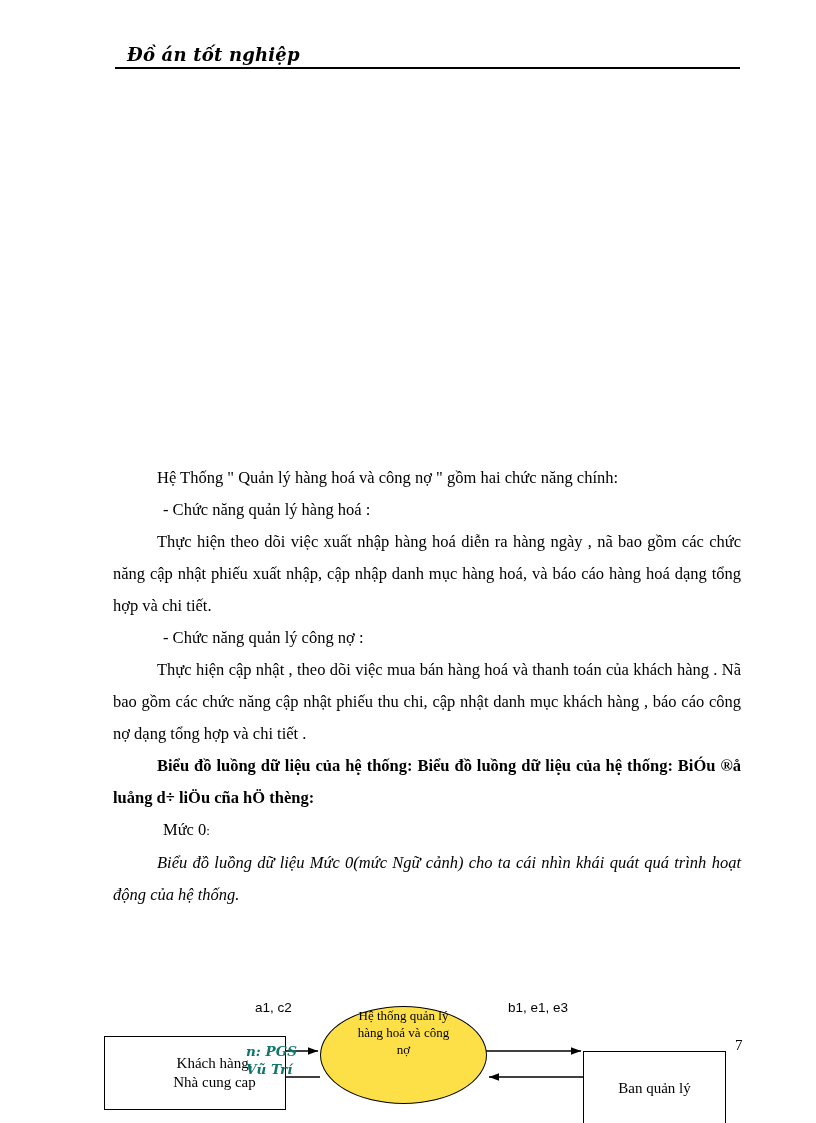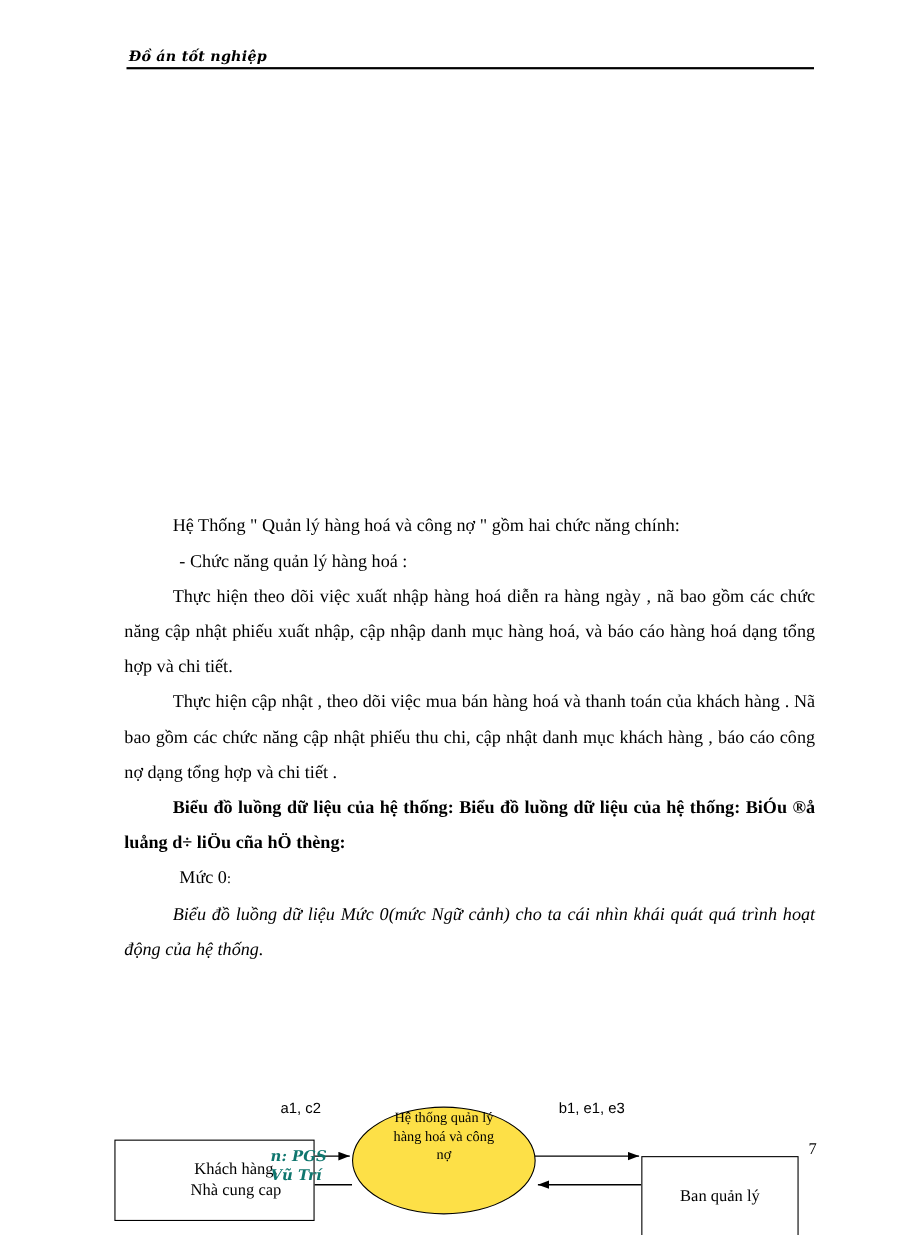--- a/index.html
+++ b/index.html
@@ -21,24 +21,25 @@
   .header {
     position: absolute;
     left: 115px;
     top: 44px;
     width: 625px;
   }
   .header-title {
     font-family: "DejaVu Serif", serif;
     font-weight: bold;
     font-style: italic;
-    font-size: 13px;
+    font-size: 18px;
     letter-spacing: 0.2px;
     padding-left: 2px;
     padding-bottom: 2px;
+    margin-left: 10px;
   }
   .header-rule {
     border-bottom: 2px solid #000;
     width: 625px;
   }
 
   
   .body-block {
     position: absolute;
     left: 113px;
@@ -166,20 +167,21 @@
     <div class="header-title">Đồ án tốt nghiệp</div>
     <div class="header-rule"></div>
   </div>
 
   <div class="pagenum">7</div>
 
   <div class="body-block">
     <p class="para indent">Hệ Thống " Quản lý hàng hoá và công nợ " gồm hai chức năng chính:</p>
     <p class="para indent-small">- Chức năng quản lý hàng hoá :</p>
     <p class="para indent">Thực hiện theo dõi việc xuất nhập hàng hoá diễn ra hàng ngày , nã bao gồm các chức năng cập nhật phiếu xuất nhập, cập nhập danh mục hàng hoá, và báo cáo hàng hoá dạng tổng hợp và chi tiết.</p>
+    <p class="para indent-small">- Chức năng quản lý công nợ :</p>
     <p class="para indent">Thực hiện cập nhật , theo dõi việc mua bán hàng hoá và thanh toán của khách hàng . Nã bao gồm các chức năng cập nhật phiếu thu chi, cập nhật danh mục khách hàng , báo cáo công nợ dạng tổng hợp và chi tiết .</p>
     <p class="para indent bold">Biểu đồ luồng dữ liệu của hệ thống: Biểu đồ luồng dữ liệu của hệ thống:        BiÓu ®å luång d÷ liÖu cña hÖ thèng:</p>
     <p class="para muc0"><span>Mức 0</span><span class="colon">:</span></p>
     <p class="para indent italic">Biểu đồ luồng dữ liệu Mức 0(mức Ngữ cảnh) cho ta cái nhìn khái quát quá trình hoạt động của hệ thống.</p>
   </div>
 
   <div class="diagram">
 
     <svg class="arrows">
       <defs>

